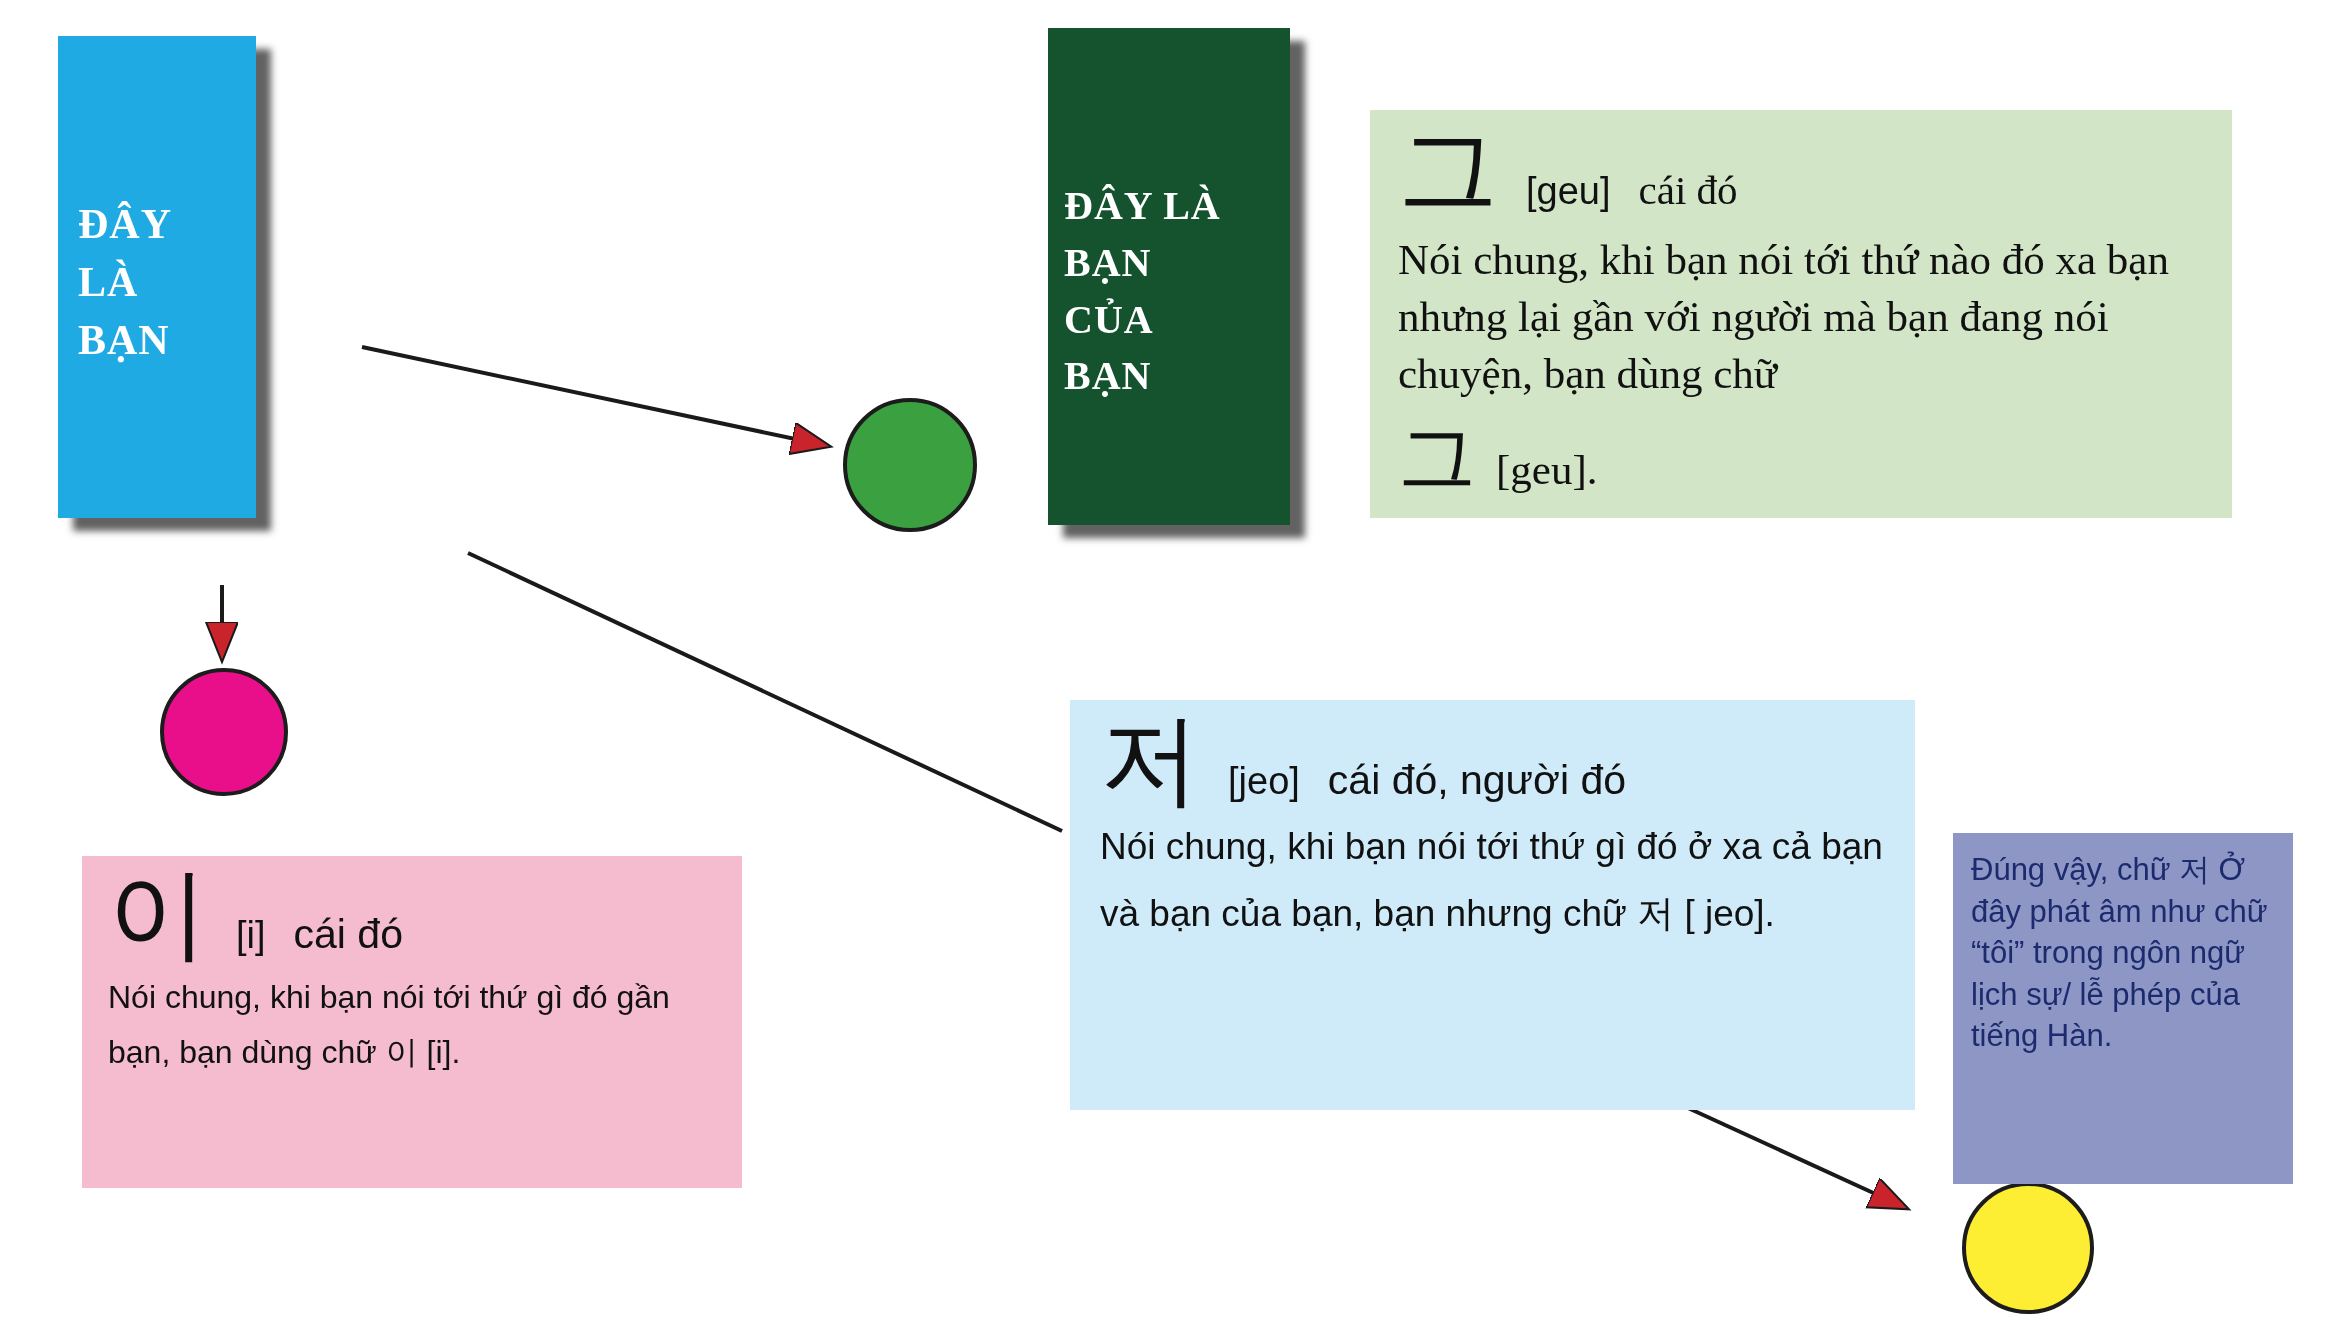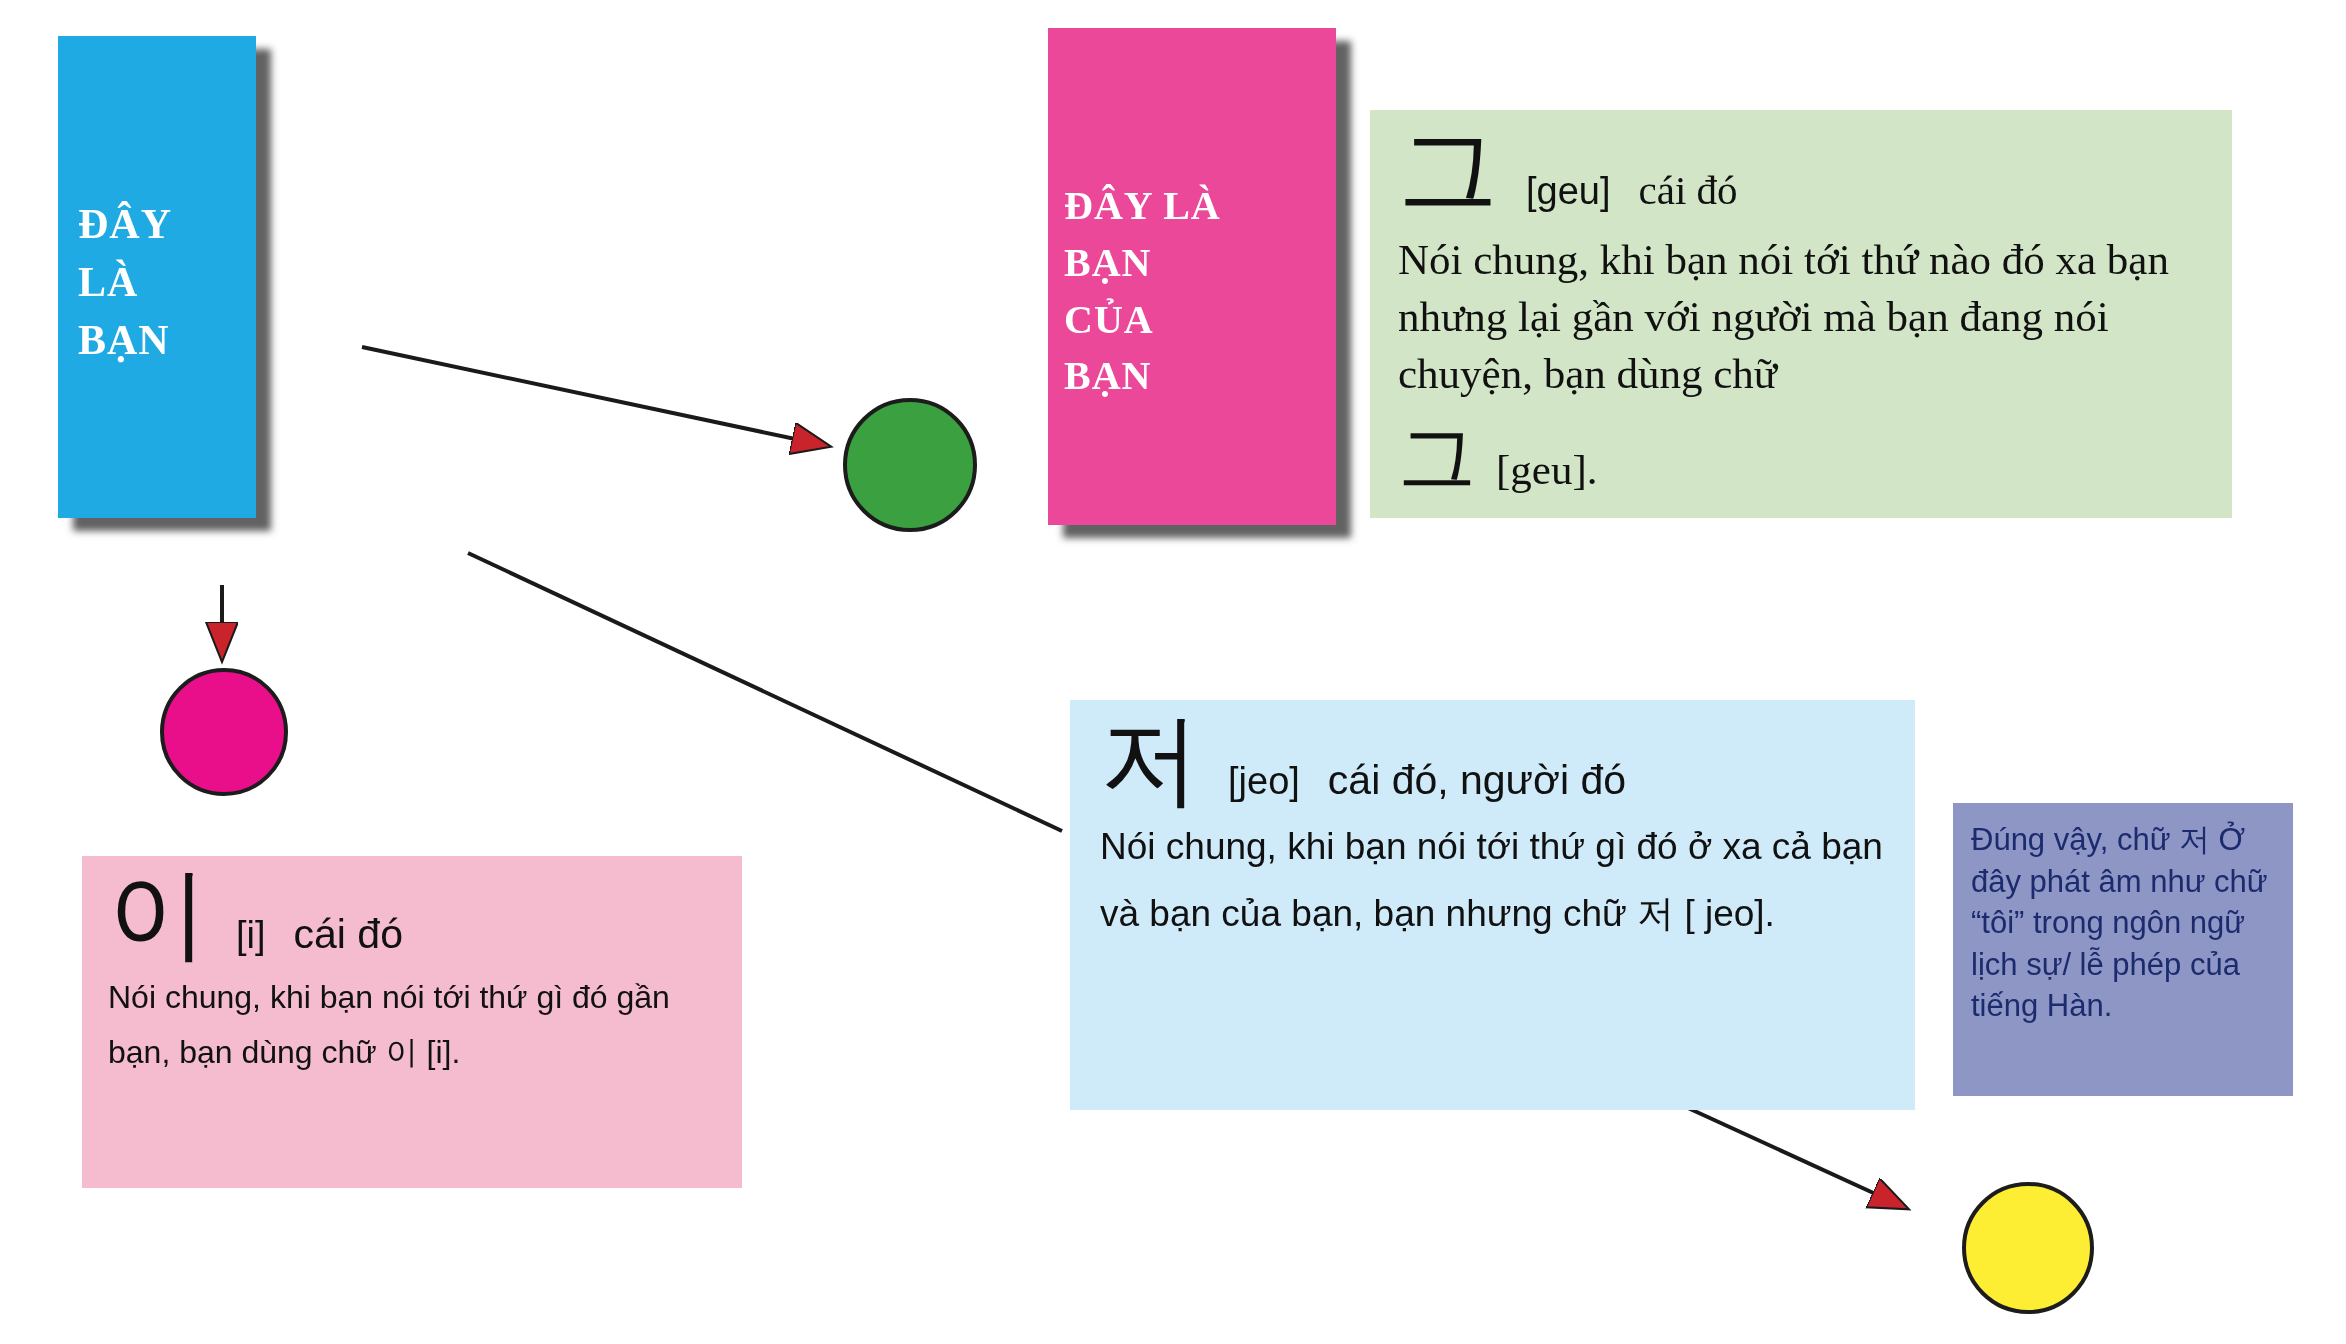--- a/index.html
+++ b/index.html
@@ -29,22 +29,22 @@
     box-shadow: 15px 13px 7px rgba(70,70,70,0.85);
     box-sizing: border-box;
   }
   .card-you {
     left: 58px; top: 36px;
     width: 198px; height: 482px;
     background: #1faae3;
   }
   .card-friend {
     left: 1048px; top: 28px;
-    width: 288px; height: 497px;
-    background: #ec4899;
+    width: 242px; height: 497px;
+    background: #14532d;
   }
   .card-label {
     font-family: "Liberation Serif", serif;
     font-weight: bold;
     color: #ffffff;
     font-size: 42px;
     line-height: 1.38;
     letter-spacing: 1px;
     white-space: pre-line;
     padding: 160px 0 0 20px;
@@ -82,22 +82,22 @@
     background: #f5bccf;
     padding: 12px 26px;
   }
   .note-jeo {
     left: 1070px; top: 700px;
     width: 845px; height: 410px;
     background: #cfeaf9;
     padding: 14px 30px;
   }
   .note-side {
-    left: 1953px; top: 803px;
-    width: 340px; height: 293px;
+    left: 1953px; top: 833px;
+    width: 340px; height: 351px;
     background: #8d96c5;
     padding: 16px 18px;
     color: #1c2b6e;
     font-size: 31px;
     line-height: 1.34;
   }
   .note-header {
     display: flex;
     align-items: baseline;
     gap: 28px;

